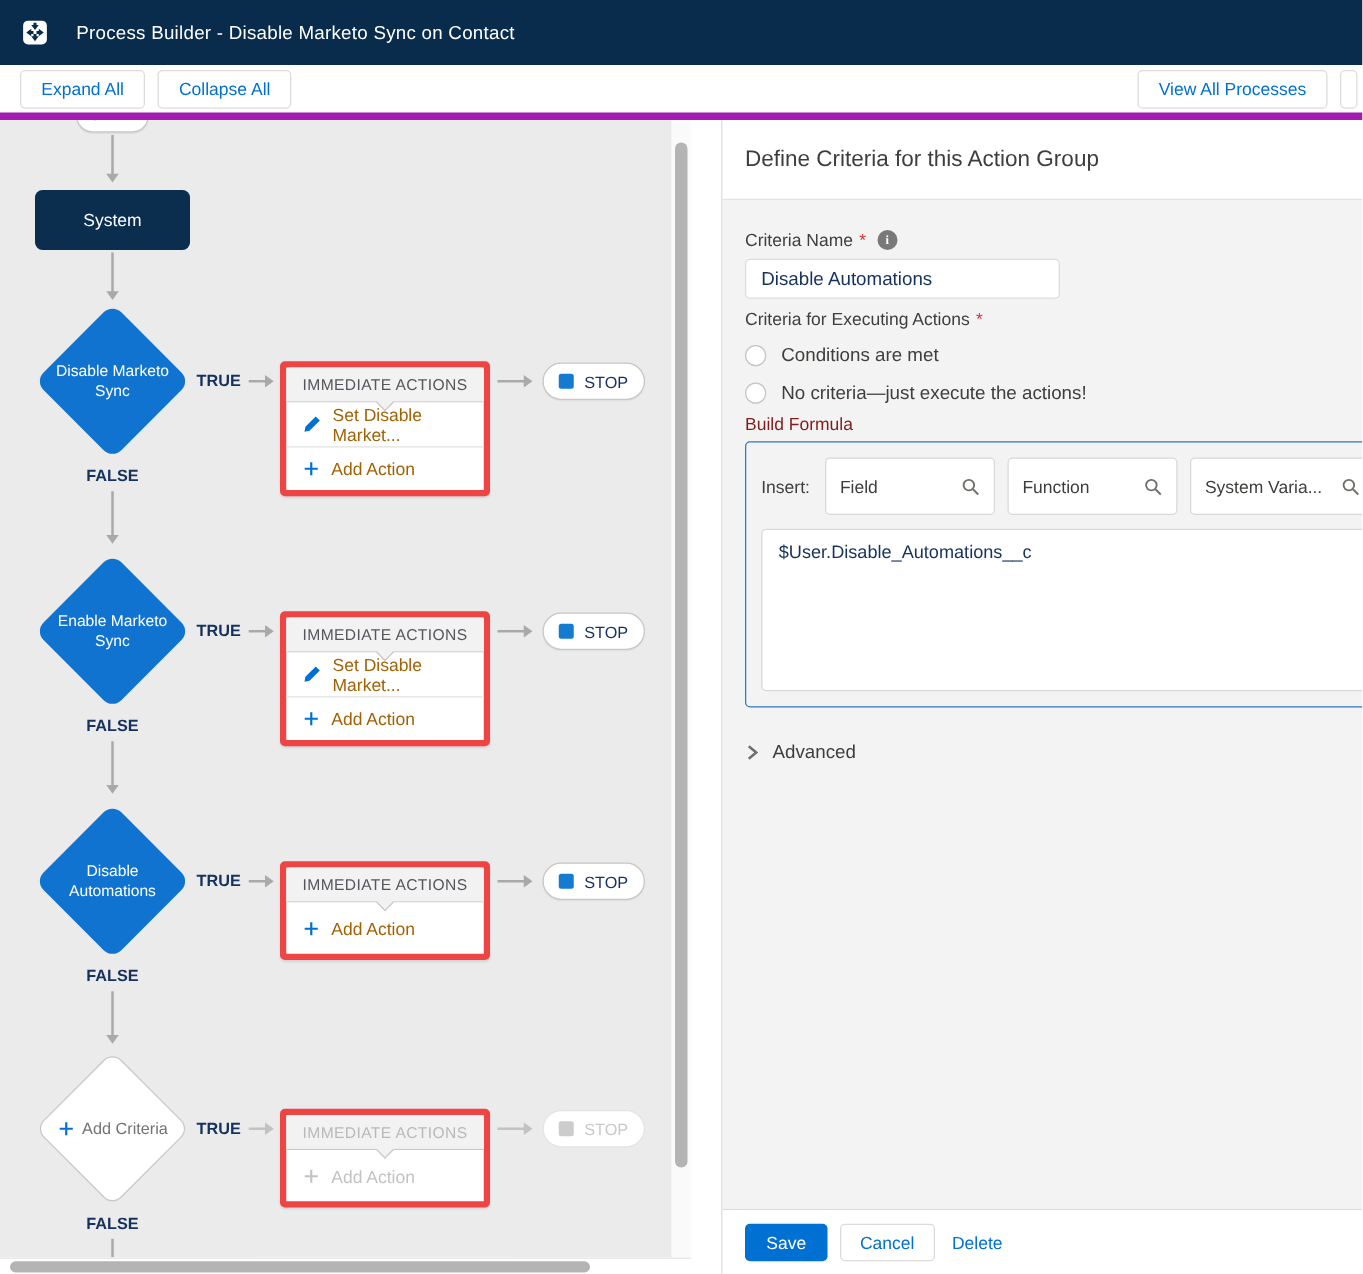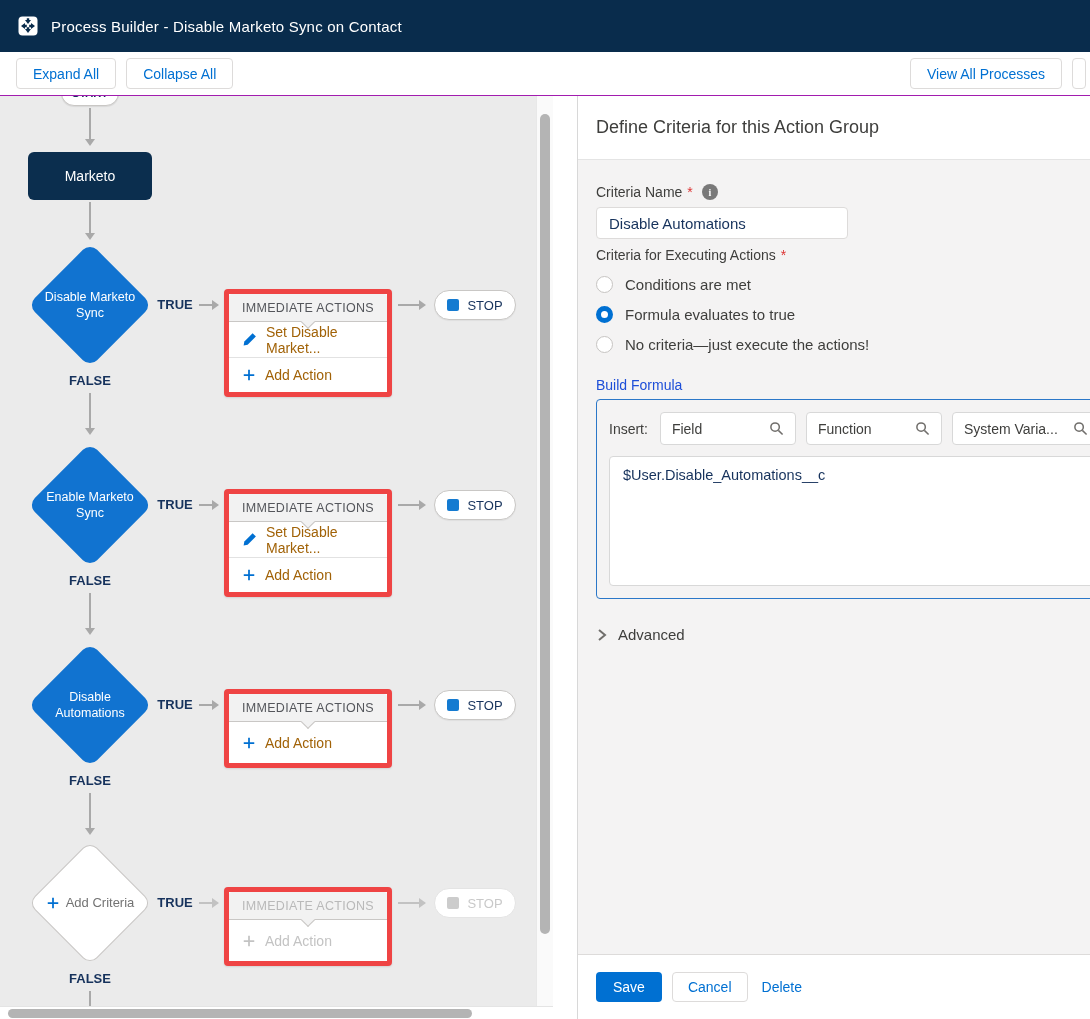--- a/index.html
+++ b/index.html
@@ -2,25 +2,25 @@
 <html><head>
 <meta charset="utf-8">
 <style>
   * { margin:0; padding:0; box-sizing:border-box; }
   html,body { width:1090px; height:1019px; overflow:hidden; background:#fff;
     font-family:"Liberation Sans","DejaVu Sans",sans-serif; }
 
   
   .app-header { height:52px; background:#092c4c; display:flex; align-items:center; padding:0 18px; }
   .pb-logo { width:20px; height:20px; flex:0 0 auto; }
-  .app-title { color:#fff; font-size:15px; margin-left:13px; letter-spacing:.2px; }
+  .app-title { color:#fff; font-size:15px; margin-left:23px; letter-spacing:.2px; }
 
   
   .toolbar { height:44px; background:#fff; display:flex; align-items:center; padding:0 16px;
-    border-bottom:1px solid #a21caf; position:relative; }
+    border-bottom:6px solid #a21caf; position:relative; }
   .btn { height:31px; background:#fff; border:1px solid #dddbda; border-radius:4px;
     color:#0070d2; font-size:14px; padding:0 16px; display:inline-flex; align-items:center; cursor:pointer; }
   .toolbar .btn + .btn { margin-left:10px; }
   .toolbar-right { margin-left:auto; display:flex; align-items:center; }
   .btn-sliver { width:14px; height:31px; border:1px solid #dddbda; border-radius:4px; background:#fff; margin-left:10px; margin-right:-12px; }
 
   
   .main { position:relative; width:1090px; height:923px; background:#fff; }
   .canvas { position:absolute; left:0; top:0; width:536px; height:910px; background:#ebebeb; overflow:hidden; }
 
@@ -86,35 +86,35 @@
   .req { color:#d33; font-size:14px; }
   .info-icon { width:16px; height:16px; border-radius:50%; background:#797979; color:#fff; font-size:10px; font-weight:bold;
     display:inline-flex; align-items:center; justify-content:center; margin-left:4px; font-family:"Liberation Serif",serif; }
   .text-input { margin-top:7px; width:252px; height:32px; background:#fff; border:1px solid #dddbda; border-radius:4px;
     padding:0 12px; font-size:15px; color:#16325c; font-family:inherit; }
   .group-label { margin-top:8px; }
   .radio-row { display:flex; align-items:center; gap:12px; margin-top:13px; cursor:pointer; }
   .radio { width:17px; height:17px; border-radius:50%; background:#fff; border:1px solid #c6c4c2; flex:0 0 auto; }
   .radio.checked { border:5px solid #0070d2; }
   .radio-label { font-size:15px; color:#3e3e3c; }
-  .bf-label { margin-top:24px; font-size:14px; color:#1d4ed8; }
+  .bf-label { margin-top:8px; font-size:14px; color:#7f1d1d; }
   .formula-box { margin-top:6px; width:600px; border:1px solid #2b77c8; border-radius:4px; padding:12px; }
   .insert-row { display:flex; align-items:center; gap:10px; }
   .insert-label { font-size:14px; color:#3e3e3c; margin-right:2px; }
-  .insert-btn { height:33px; background:#fff; border:1px solid #d8d8d8; border-radius:4px; padding:0 11px;
+  .insert-btn { height:46px; background:#fff; border:1px solid #d8d8d8; border-radius:4px; padding:0 11px;
     display:flex; align-items:center; justify-content:space-between; font-size:14px; color:#3e3e3c; cursor:pointer; }
   .insert-btn.w1{width:136px} .insert-btn.w2{width:136px} .insert-btn.w3{width:148px}
   .icon-search { width:15px; height:15px; stroke:#706e6b; stroke-width:1.6; fill:none; flex:0 0 auto; }
   .formula-area { margin-top:11px; height:130px; background:#fff; border:1px solid #d8d8d8; border-radius:4px;
     padding:10px 13px; font-size:14.5px; color:#16325c; cursor:text; }
   .advanced-row { margin-top:27px; display:flex; align-items:center; gap:10px; cursor:pointer; }
   .icon-chevron { width:12px; height:12px; stroke:#706e6b; stroke-width:2; fill:none; }
   .advanced-label { font-size:15px; color:#3e3e3c; }
 
-  .panel-footer { flex:0 0 auto; height:65px; background:#fff; border-top:1px solid #dddbda;
+  .panel-footer { flex:0 0 auto; height:52px; background:#fff; border-top:1px solid #dddbda;
     display:flex; align-items:center; gap:10px; padding:0 18px; }
   .btn-primary { height:30px; background:#0070d2; border:none; border-radius:4px; color:#fff; font-size:14px; padding:0 17px; cursor:pointer; }
   .btn-neutral { height:30px; background:#fff; border:1px solid #dddbda; border-radius:4px; color:#0070d2; font-size:14px; padding:0 15px; cursor:pointer; }
   .btn-link { background:none; border:none; color:#0070d2; font-size:14px; padding:0 4px; cursor:pointer; }
 </style>
 </head>
 <body>
 
 <div class="app-header">
   <svg class="pb-logo" viewBox="0 0 20 20">
@@ -136,21 +136,21 @@
   </div>
 </div>
 
 <div class="main">
 
   <div class="canvas">
 
     <div class="start-pill">START</div>
     <div class="arrow-v headed" style="left:89px;top:12px;height:36px;"></div>
 
-    <div class="entry-box">Marketo</div>
+    <div class="entry-box">System</div>
     <div class="arrow-v headed" style="left:89px;top:106px;height:36px;"></div>
 
     <div class="diamond-wrap" style="top:147px;">
       <div class="diamond-shape"></div>
       <div class="diamond-label">Disable Marketo Sync</div>
     </div>
     <div class="cond-label" style="left:153px;top:201px;">TRUE</div>
     <div class="arrow-h" style="left:199px;top:208px;width:18px;"></div>
     <div class="actions-card" style="top:193px;">
       <div class="actions-header">IMMEDIATE ACTIONS<span class="notch"></span></div>
@@ -276,24 +276,20 @@
       <input class="text-input" type="text" value="Disable Automations" style="">
 
       <div class="field-label-row group-label">
         <span>Criteria for Executing Actions</span>
         <span class="req">*</span>
       </div>
 
       <div class="radio-row">
         <span class="radio"></span>
         <span class="radio-label">Conditions are met</span>
-      </div>
-      <div class="radio-row">
-        <span class="radio checked"></span>
-        <span class="radio-label">Formula evaluates to true</span>
       </div>
       <div class="radio-row">
         <span class="radio"></span>
         <span class="radio-label">No criteria—just execute the actions!</span>
       </div>
 
       <div class="bf-label">Build Formula</div>
       <div class="formula-box">
         <div class="insert-row">
           <span class="insert-label">Insert:</span>

